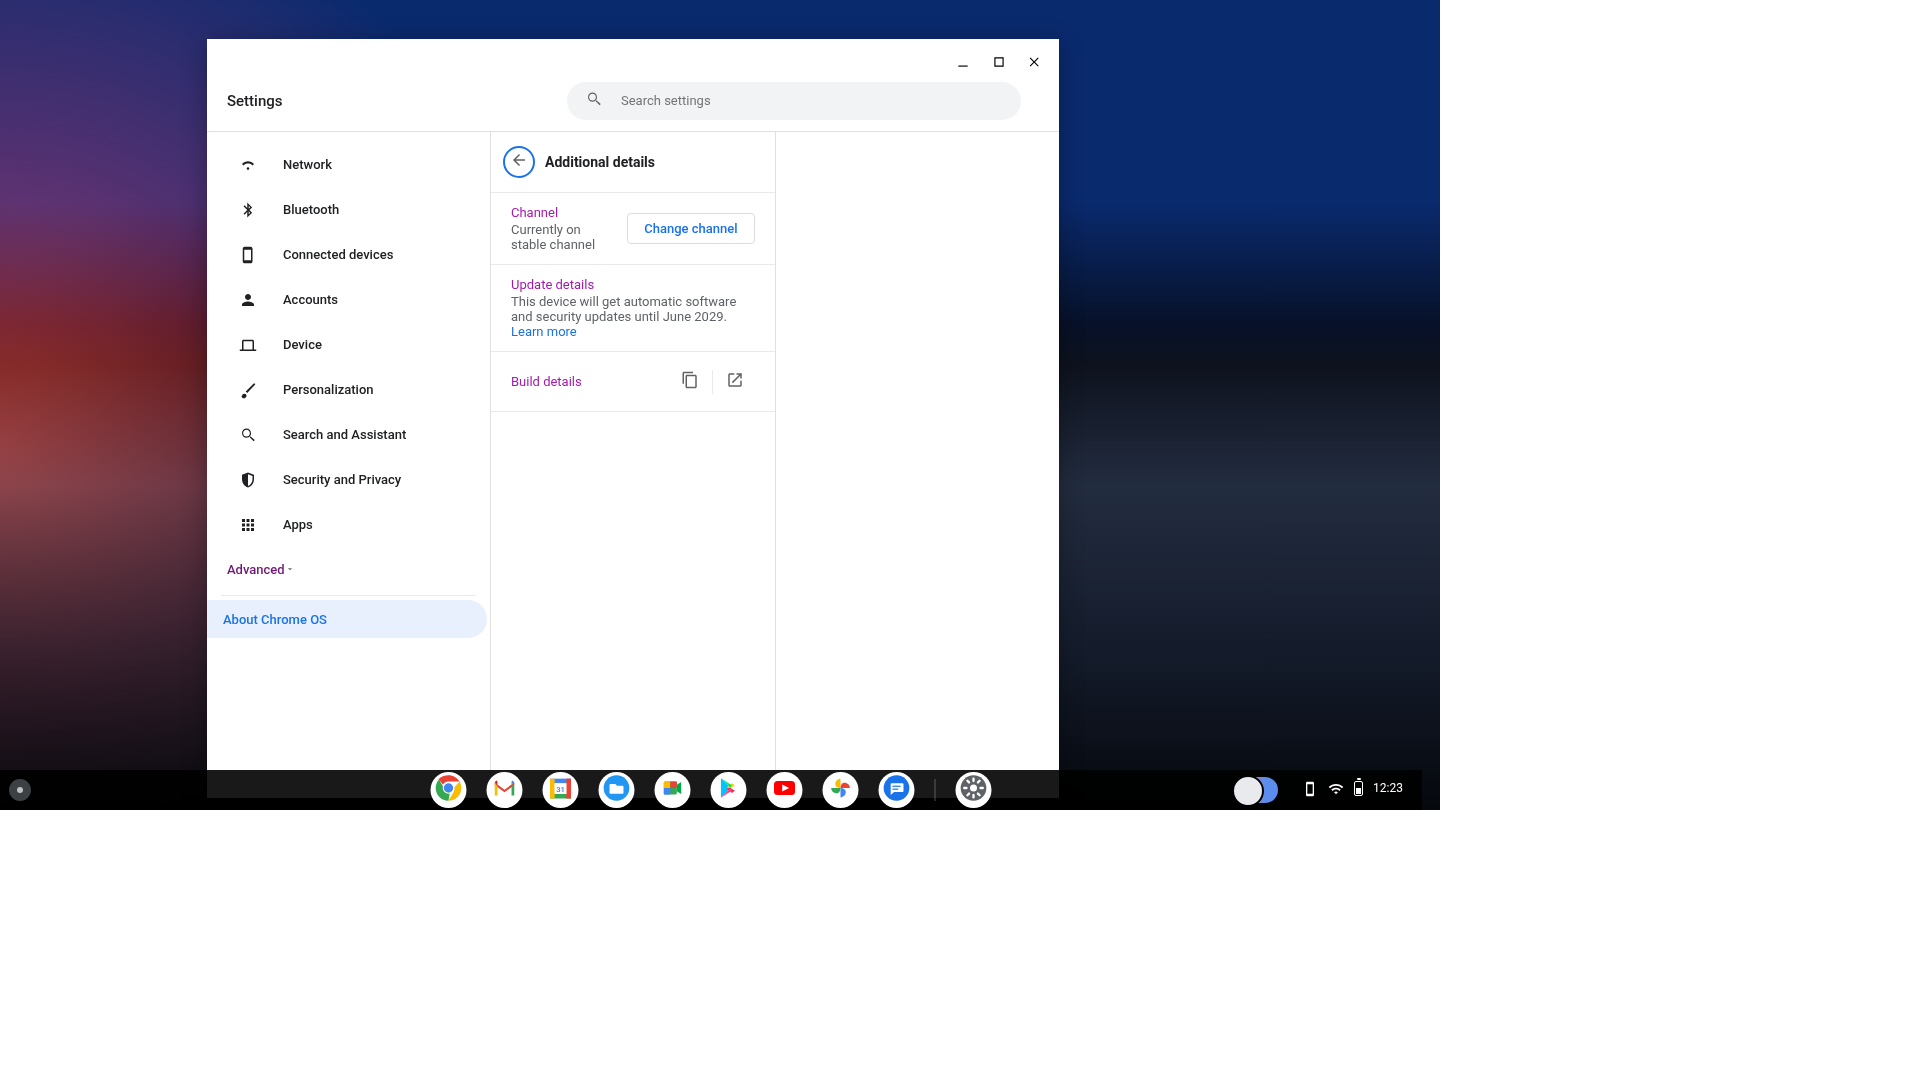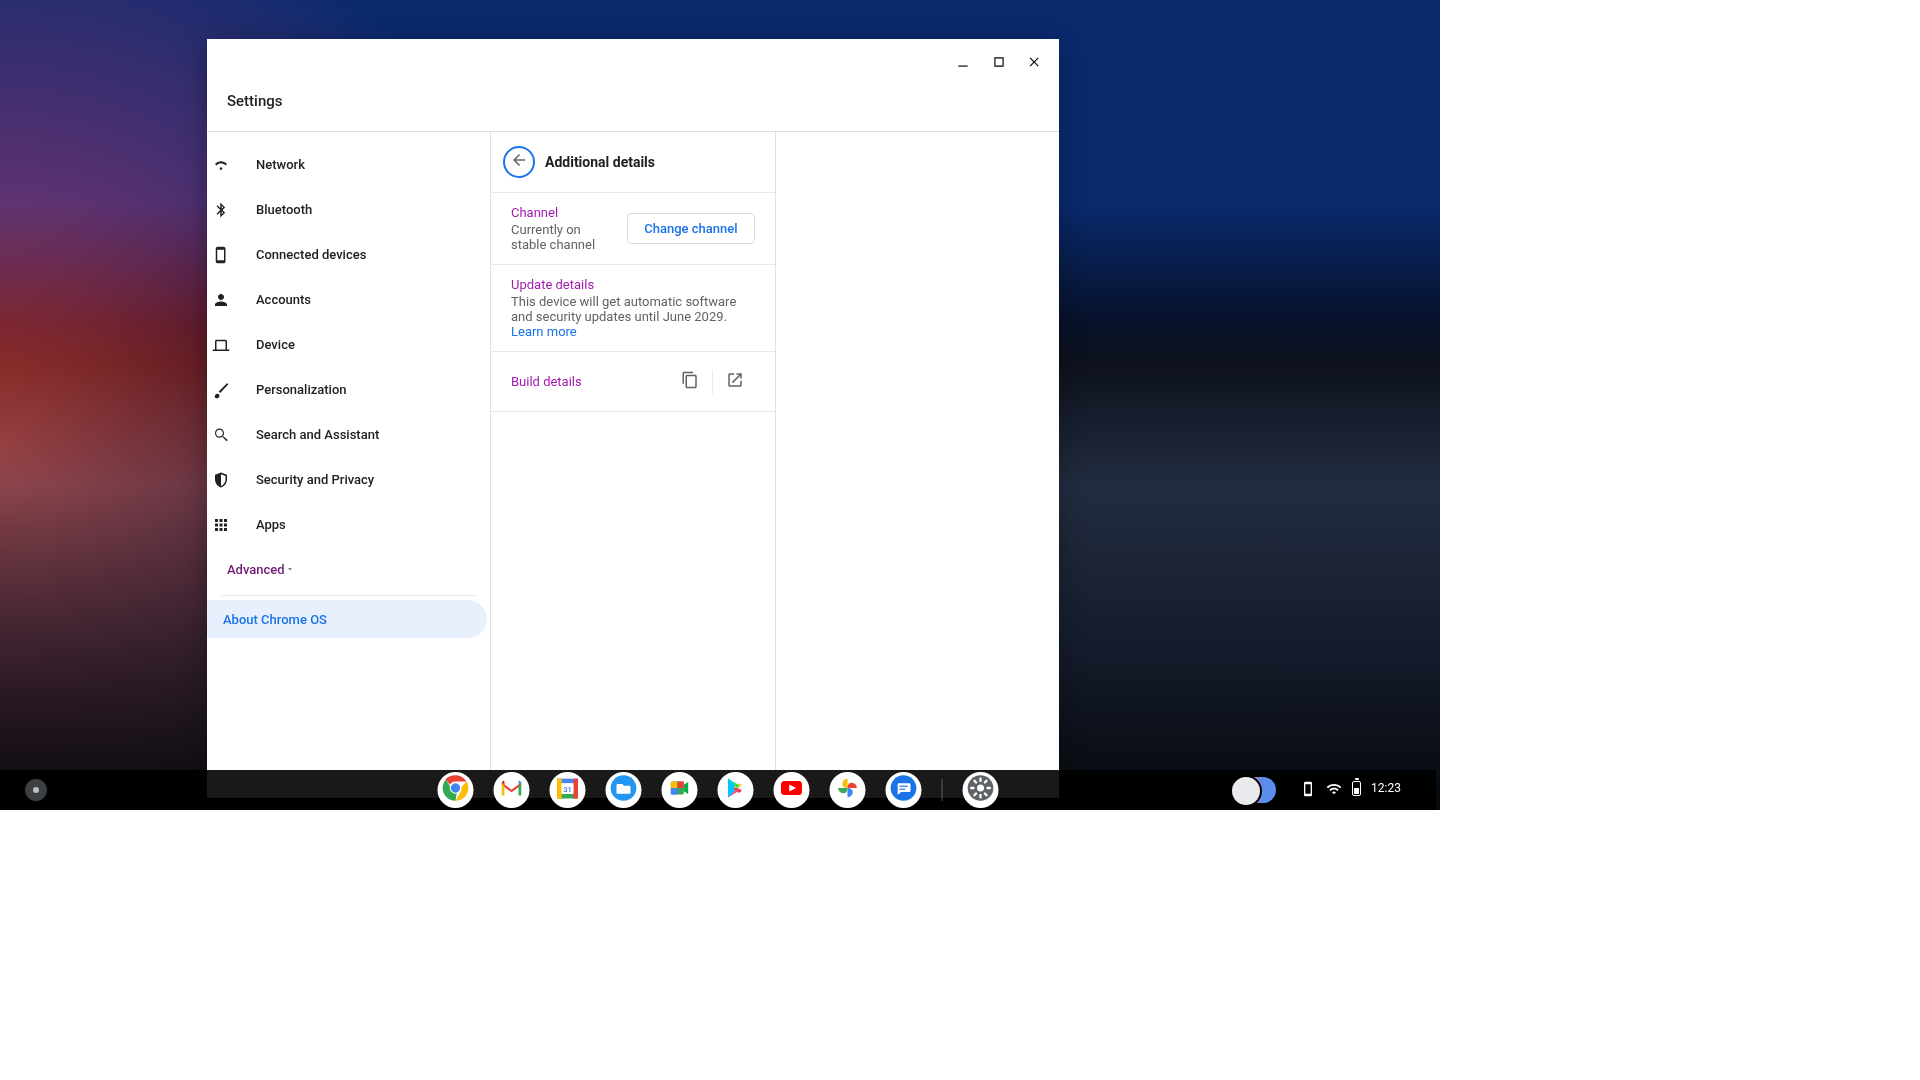--- a/index.html
+++ b/index.html
@@ -88,21 +88,21 @@
 .sidebar {
   width: 283px;
   border-right: none;
   padding-top: 10px;
   overflow-y: auto;
 }
 .side-item {
   height: 45px;
   display: flex;
   align-items: center;
-  padding-left: 4px;
+  padding-left: 31px;
   gap: 25px;
   font-size: 13px;
   color: #202124;
   font-weight: 500;
   cursor: pointer;
   position: relative;
 }
 .side-item .s-icon { width: 20px; display:flex; justify-content:center; }
 .side-item svg { width: 18px; height: 18px; fill: #202124; }
 
@@ -189,26 +189,26 @@
   color: #5f6368;
 }
 .row-icon-sep { width:1px; height: 24px; background: #e8eaed; margin: 0 2px; }
 .row-icon-btn svg { width: 18px; height: 18px; fill: currentColor; }
 
 .right-spacer { flex:1; }
 
 
 .shelf {
   position: absolute;
-  left: 0; right: 4px; bottom: 0;
+  left: 0; right: 18px; bottom: 0;
   height: 40px;
   background: rgba(0,0,0,0.9);
   display: flex;
   align-items: center;
-  padding: 0 25px;
+  padding: 0 9px;
   z-index: 20;
 }
 .launcher {
   width: 22px; height: 22px; border-radius: 50%;
   background: #3c4043;
   display:flex;align-items:center;justify-content:center;
   cursor:pointer;
 }
 .launcher-dot { width:6px;height:6px;border-radius:50%;background:#bdc1c6; }
 
@@ -330,20 +330,26 @@
         </div>
       <div class="win-btn">
           <svg viewBox="0 0 24 24">
             <use href="#i-close"></use>
           </svg>
         </div>
     </div>
 
     <div class="header-row">
       <div class="app-title">Settings</div>
+      <div class="search-box">
+        <span><svg viewBox="0 0 24 24">
+              <use href="#i-search"></use>
+            </svg></span>
+        <input type="text" placeholder="Search settings" style="">
+      </div>
     </div>
 
     <div class="body-row">
 
       <div class="sidebar">
         <div class="side-item">
           <span class="s-icon">
               <svg viewBox="0 0 24 24">
                 <use href="#i-wifi"></use>
               </svg>

